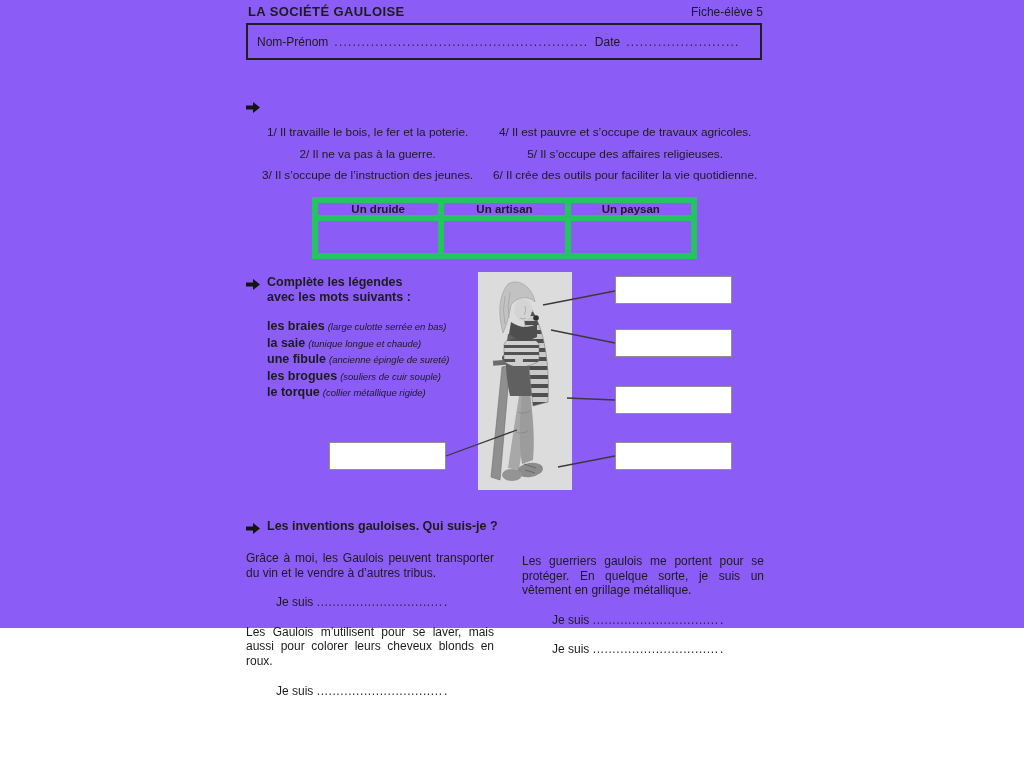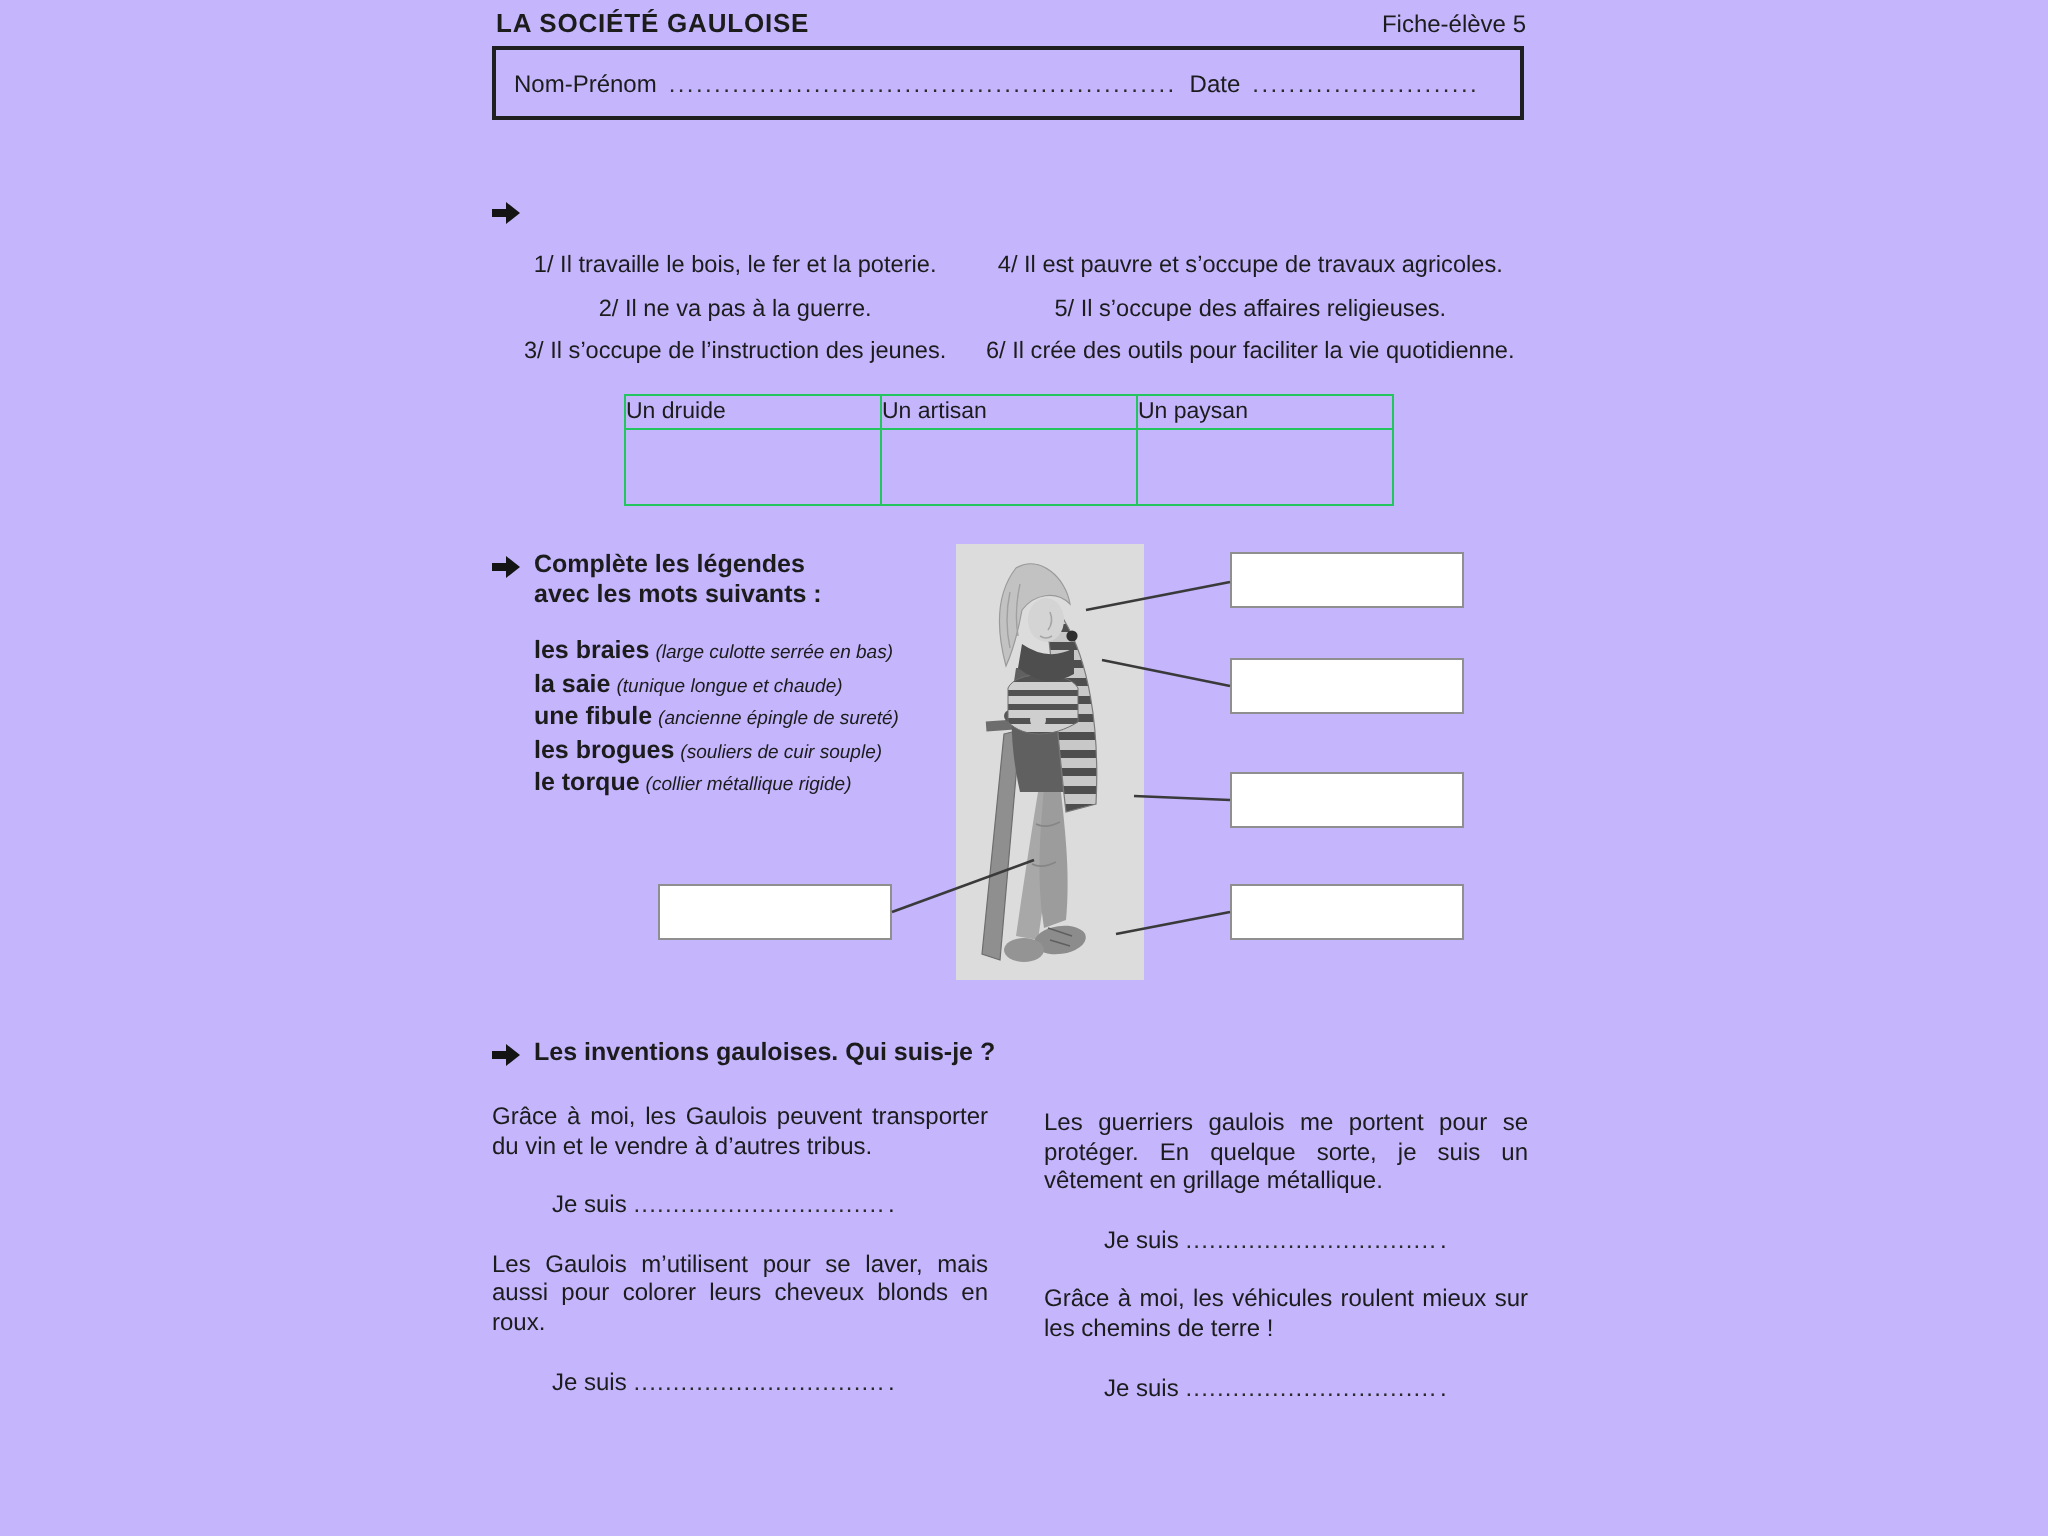--- a/index.html
+++ b/index.html
@@ -1,18 +1,18 @@
 <!DOCTYPE html>
 <html><head>
 <meta charset="utf-8">
 <style>
   * { margin:0; padding:0; box-sizing:border-box; }
   html,body { width:1024px; height:768px; background:#ffffff; overflow:hidden; }
   body { font-family:"Liberation Sans", sans-serif; color:#1c1c1c; }
-  .page { position:absolute; left:0; top:0; width:1024px; height:768px; background:#c4b5fd; }
+  .page { position:absolute; left:0; top:0; width:1024px; height:628px; background:#8b5cf6; }
 
   
   .hdr-title { position:absolute; left:248px; top:4px; font-size:13px; font-weight:bold; letter-spacing:.4px; }
   .hdr-ref   { position:absolute; right:261px; top:5px; font-size:12px; }
   .name-box  { position:absolute; left:246px; top:23px; width:516px; height:37px;
                border:2px solid #1f1f1f; display:flex; align-items:center; padding:0 20px 0 9px; font-size:12px; }
   .name-box .lbl { white-space:nowrap; }
   .dots { display:inline-block; overflow:hidden; white-space:nowrap; letter-spacing:1.2px; color:#2a2a2a; }
   .name-dots { flex:1 1 auto; margin:0 6px 0 6px; }
   .date-dots { width:142px; margin-left:6px; }
@@ -23,21 +23,21 @@
   
   .ex1 { position:absolute; left:246px; top:98px; width:518px; height:160px; }
   .inst-row { display:flex; gap:6px; align-items:flex-start; }
   .inst { font-size:12.5px; }
   .inst b { font-weight:bold; }
   .inst .note { font-size:9.5px; }
   .items { position:absolute; top:24px; font-size:11.8px; line-height:21.5px; white-space:nowrap;text-align:center; }
   .items.left  { left:16px; }
   .items.right { left:247px; }
   table.classif { position:absolute; left:66px; top:99px; width:385px; border-collapse:collapse; table-layout:fixed; }
-  table.classif th, table.classif td { border:1px solid #22c55e; font-size:11.5px; font-weight:normal; text-align:left; }
+  table.classif th, table.classif td { border:6px solid #22c55e; font-size:11.5px; font-weight:bold; text-align:center; }
   table.classif th { height:17px; }
   table.classif td { height:38px; }
 
   
   .ex2 { position:absolute; left:246px; top:272px; width:518px; height:230px; }
   .ex2 .inst-row { position:absolute; left:0; top:3px; }
   .ex2-head { font-size:12.5px; font-weight:bold; line-height:15px; }
   .vocab { position:absolute; left:21px; top:46px; line-height:14.6px; white-space:nowrap; }
   .vocab b { font-size:12.5px; font-weight:bold; }
   .vocab i { font-size:9.5px; font-style:italic; margin-left:3px; }
@@ -206,18 +206,17 @@
       <p>Grâce à moi, les Gaulois peuvent transporter du vin et le vendre à d’autres tribus.</p>
       <div class="js-row"><span>Je suis</span> <span class="dots js-dots">........................................</span> <span>.</span></div>
       <p>Les Gaulois m’utilisent pour se laver, mais aussi pour colorer leurs cheveux blonds en roux.</p>
       <div class="js-row"><span>Je suis</span> <span class="dots js-dots">........................................</span> <span>.</span></div>
 
     </div>
 
     <div class="col right">
       <p>Les guerriers gaulois me portent pour se protéger. En quelque sorte, je suis un vêtement en grillage métallique.</p>
       <div class="js-row"><span>Je suis</span> <span class="dots js-dots">........................................</span> <span>.</span></div>
-      <p>Grâce à moi, les véhicules roulent mieux sur les chemins de terre !</p>
       <div class="js-row"><span>Je suis</span> <span class="dots js-dots">........................................</span> <span>.</span></div>
     </div>
   </section>
 
 </div>
 
 </body></html>

